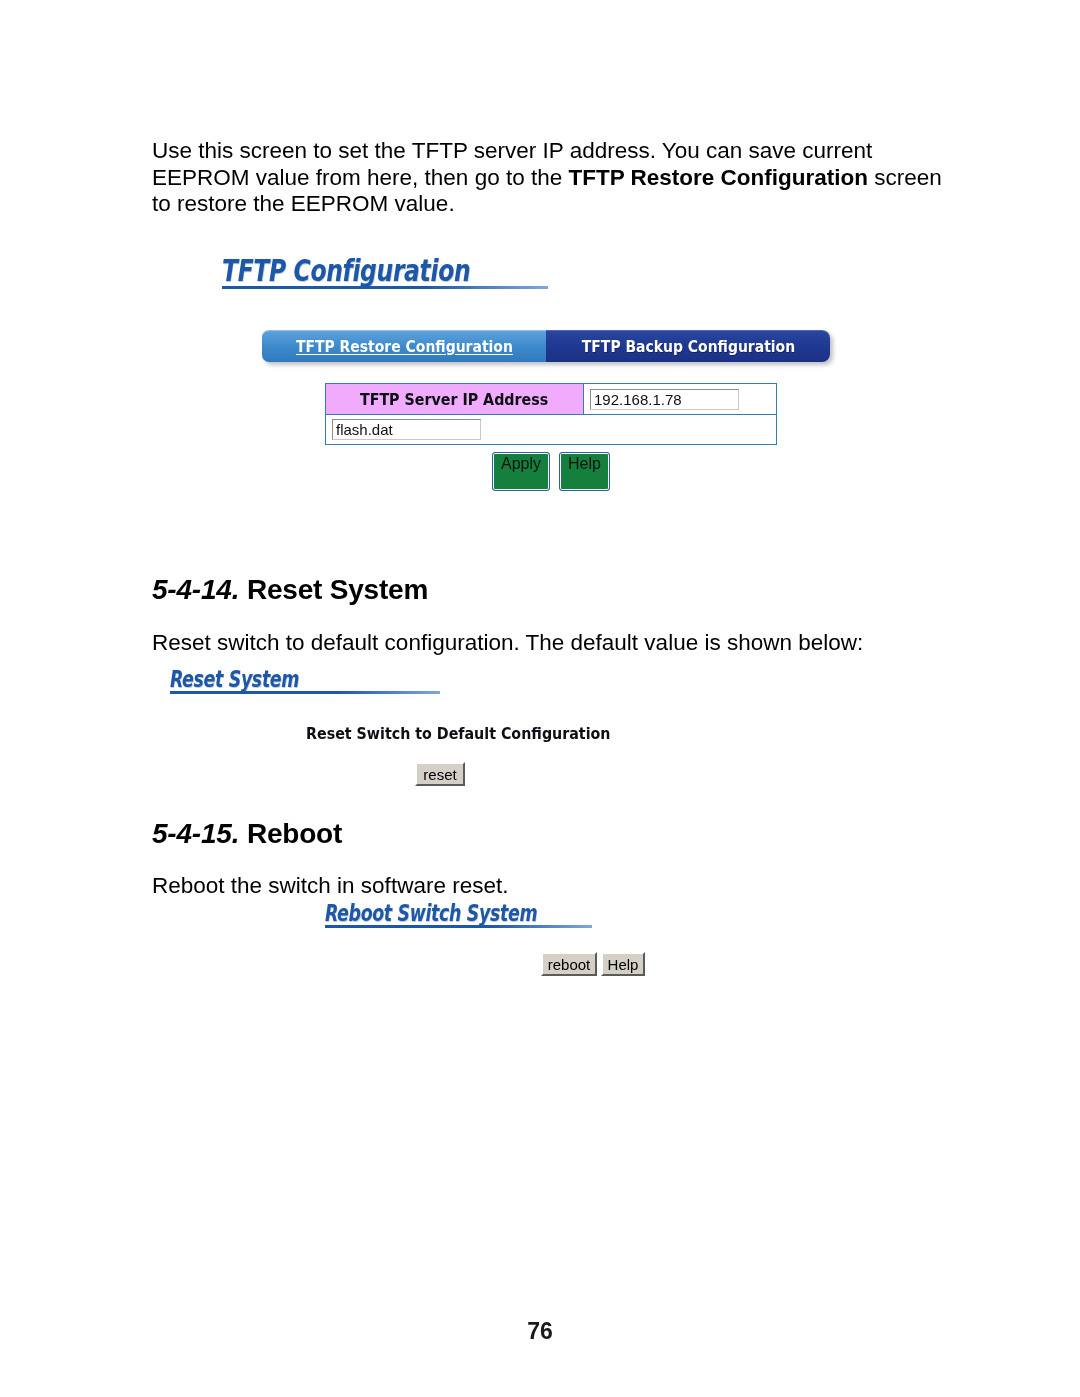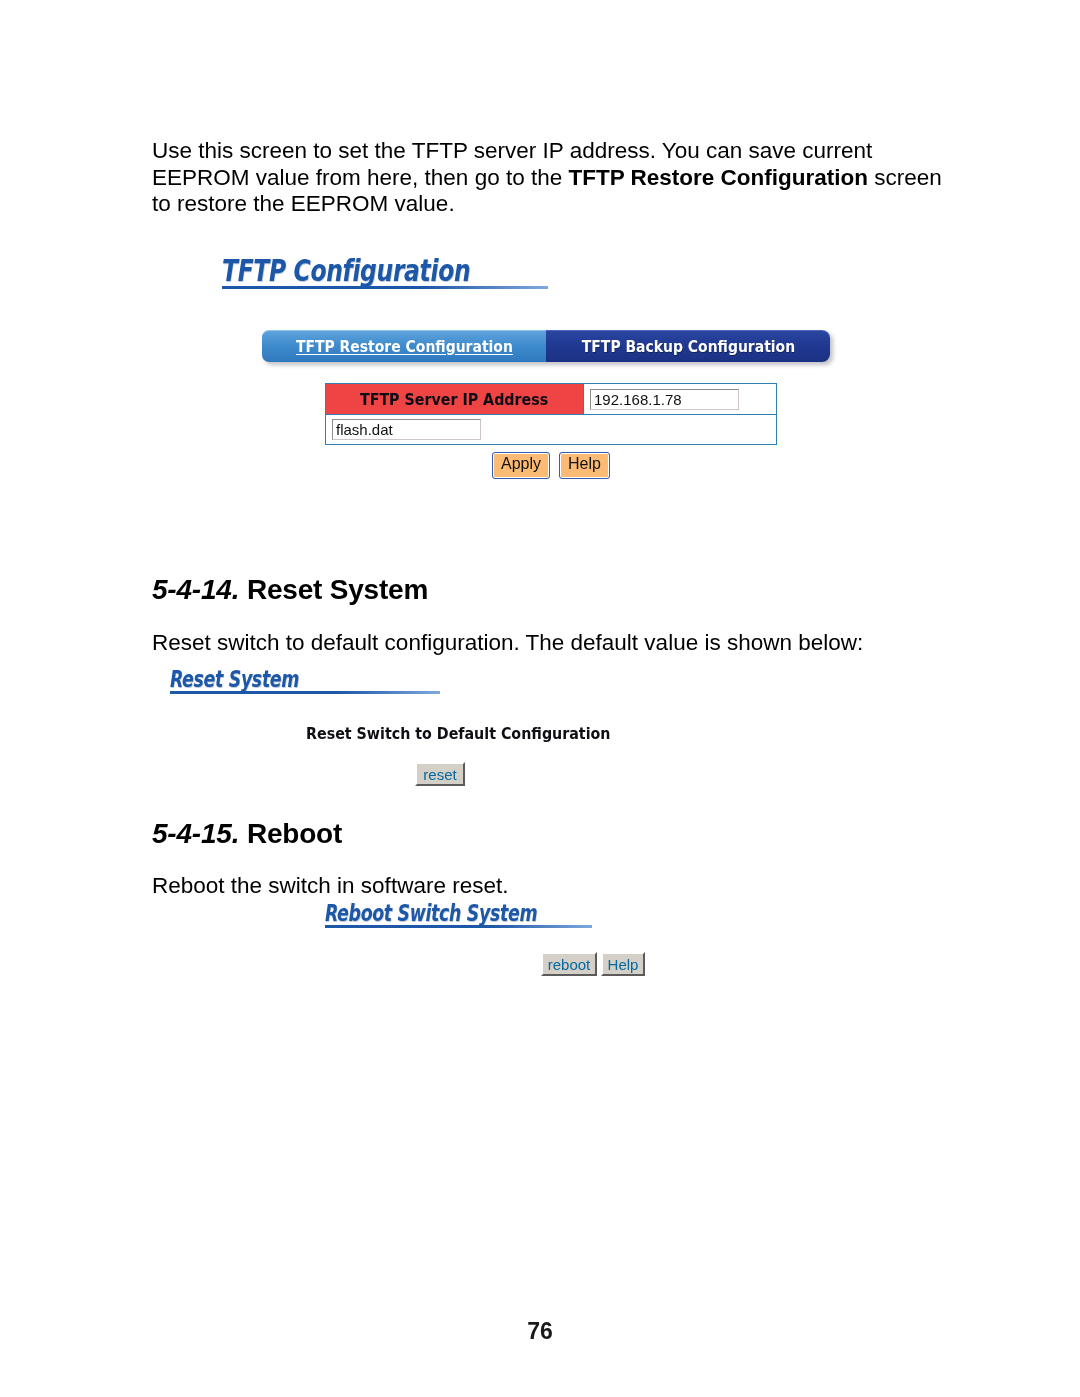--- a/index.html
+++ b/index.html
@@ -152,21 +152,21 @@
     box-sizing: border-box;
   }
   .form-row {
     display: flex;
     height: 30px;
     box-sizing: border-box;
   }
   .form-row + .form-row { border-top: 1px solid #2f7fb5; }
   .form-label {
     width: 258px;
-    background: #ef4444;
+    background: #f0abfc;
     display: flex;
     align-items: center;
     justify-content: center;
     font-family: "DejaVu Sans Condensed", "Liberation Sans Narrow", "Liberation Sans", sans-serif;
     font-weight: bold;
     font-size: 16.5px;
     color: #0d0d16;
     border-right: 1px solid #2f7fb5;
     box-sizing: border-box;
     white-space: nowrap;
@@ -203,26 +203,26 @@
     position: absolute;
     left: 325px;
     top: 200px;
     width: 452px;
     display: flex;
     justify-content: center;
     gap: 9px;
   }
   .btn-blue {
     border: 1px solid #2e5fa8;
-    background: #fdba74;
+    background: #15803d;
     border-radius: 3px;
     font-family: "Liberation Sans", sans-serif;
     font-size: 16px;
     color: #121212;
-    padding: 1px 8px 4px 8px;
+    padding: 1px 8px 16px 8px;
     line-height: 20px;
     box-shadow: inset 0 0 0 1px #ffffff;
     white-space: nowrap;
   }
 
   
   #reset-block { left: 0; top: 666px; width: 1080px; height: 130px; }
   #reset-title-wrap { left: 170px; top: 0px; }
   #reset-title { font-size: 23px; }
   #reset-title-rule { top: 25px; width: 270px; }
@@ -242,21 +242,21 @@
   
   .btn-gray {
     position: absolute;
     background: #d4d0c8;
     border-top: 2px solid #ffffff;
     border-left: 2px solid #ffffff;
     border-right: 2px solid #5b5b5b;
     border-bottom: 2px solid #5b5b5b;
     font-family: "Liberation Sans", sans-serif;
     font-size: 15px;
-    color: #0369a1;
+    color: #000000;
     display: flex;
     align-items: center;
     justify-content: center;
     box-sizing: border-box;
     white-space: nowrap;
   }
   #reset-button { left: 415px; top: 96px; width: 50px; height: 24px; }
 
   
   #reboot-block { left: 0; top: 900px; width: 1080px; height: 110px; }

